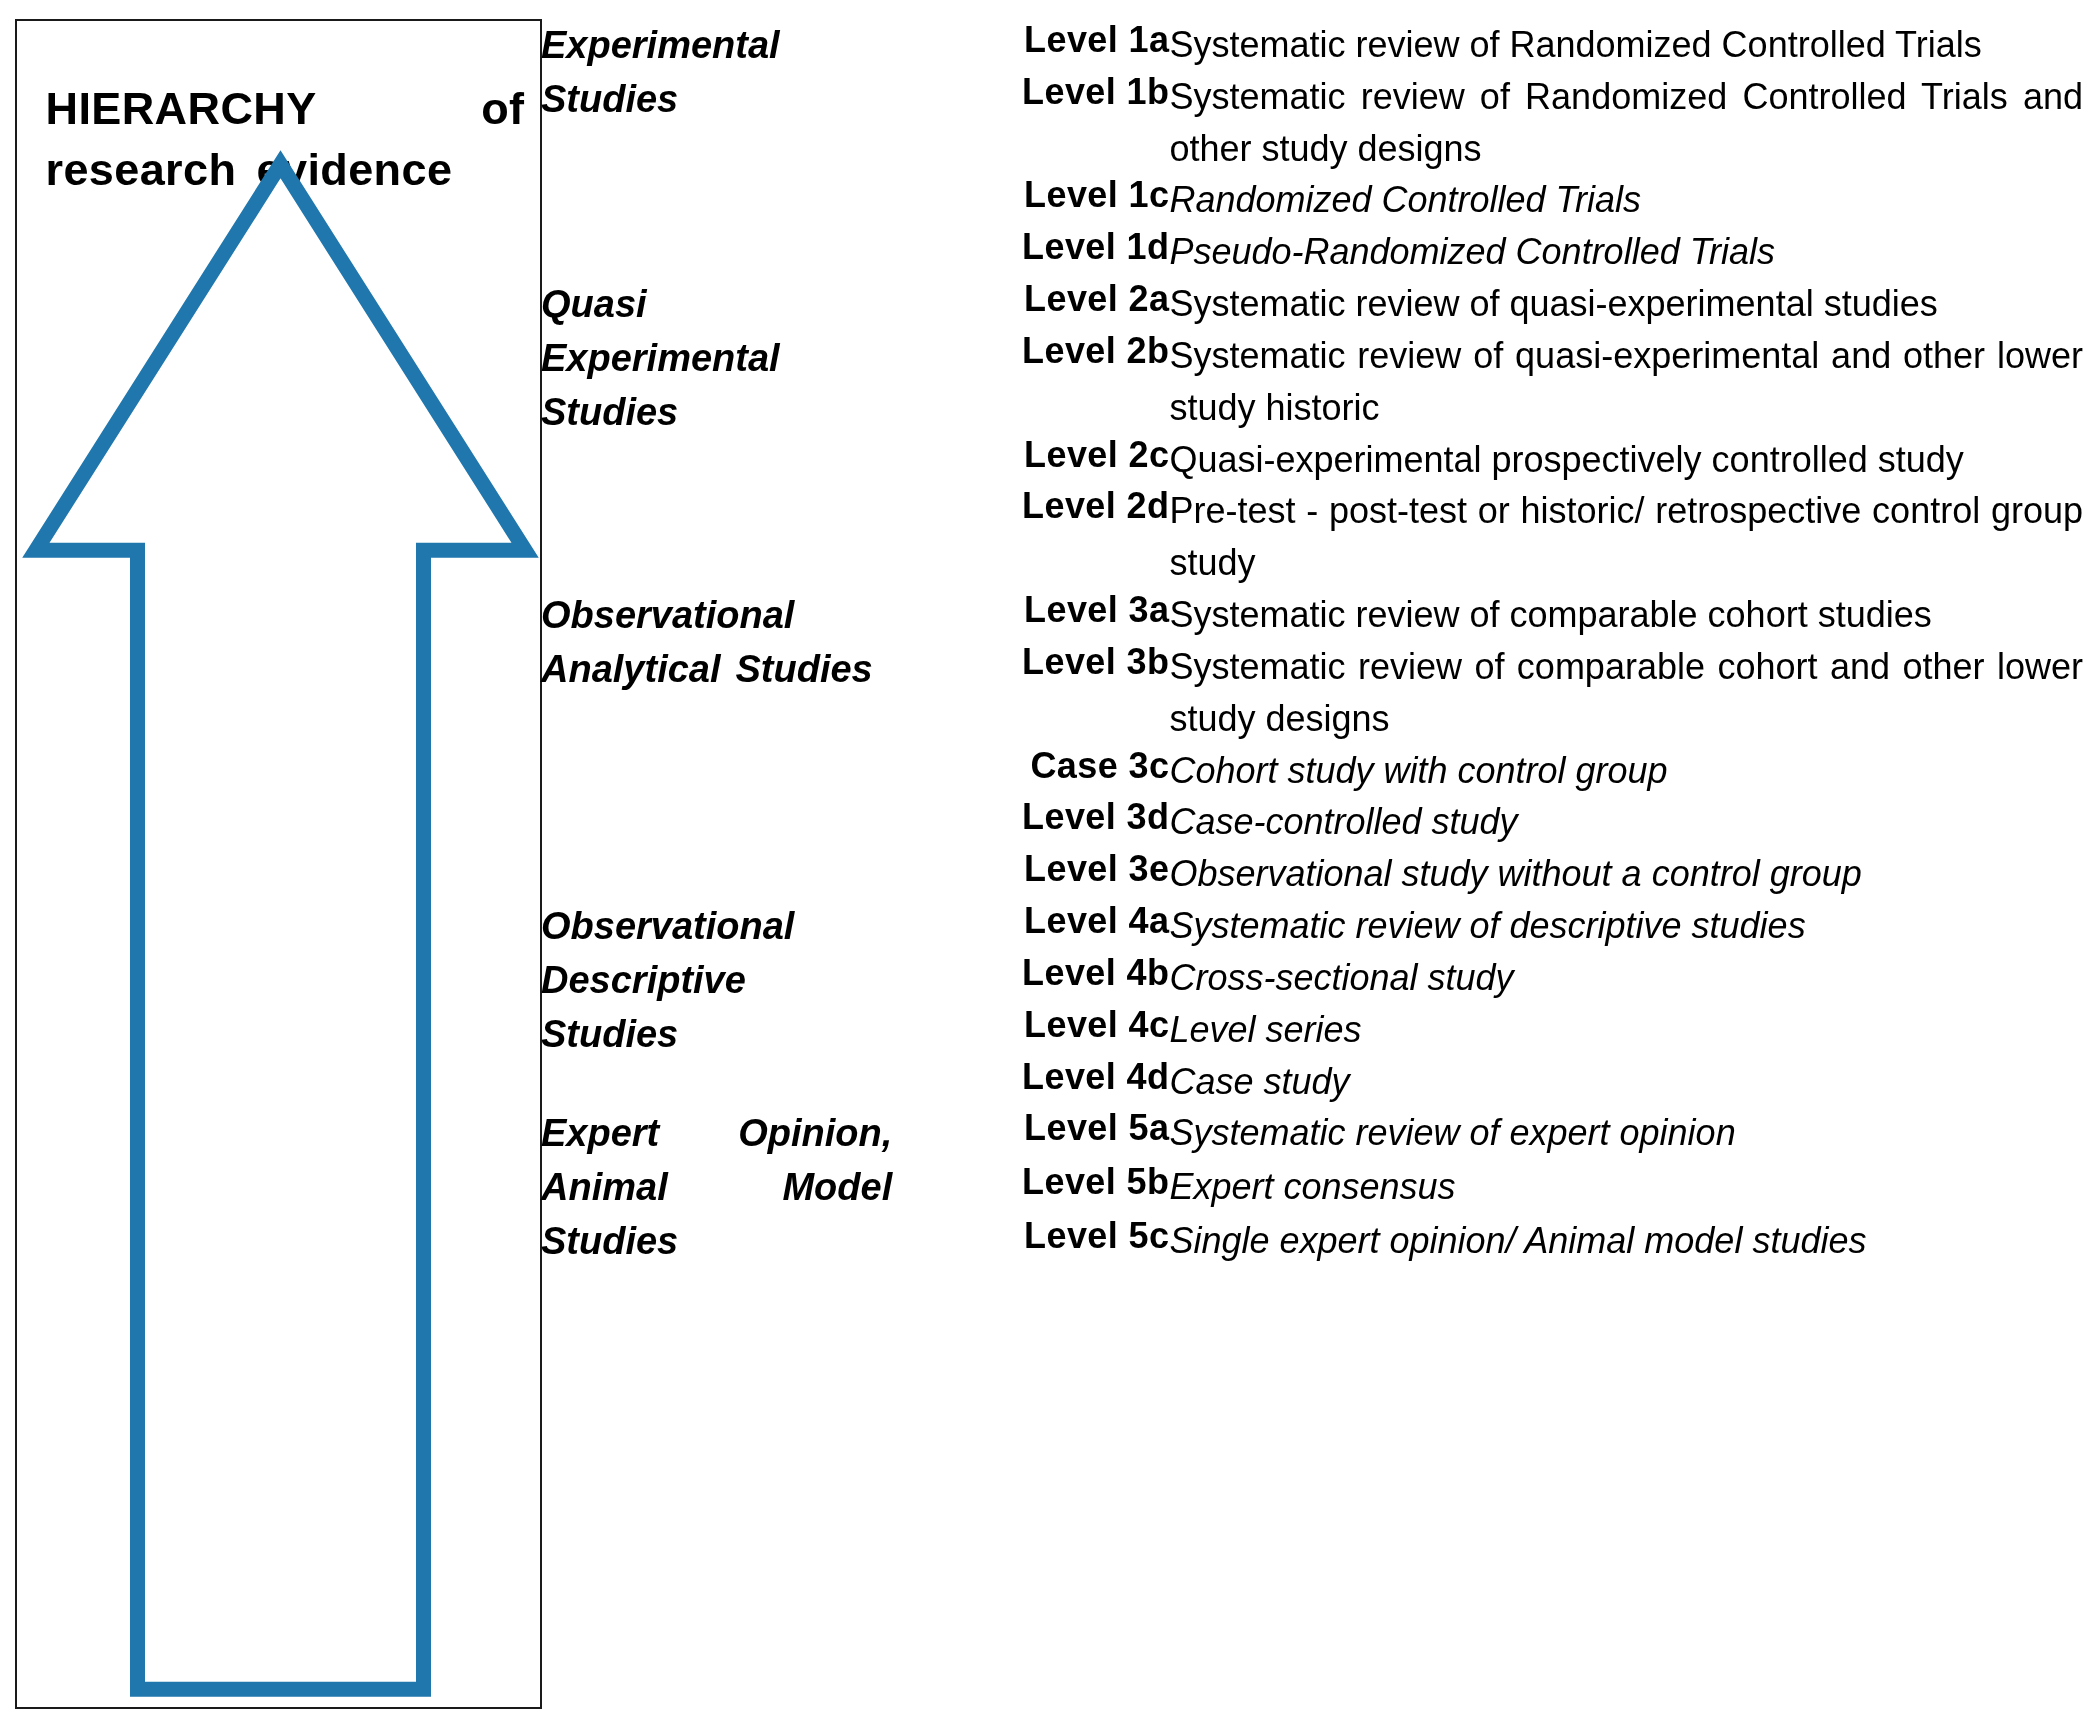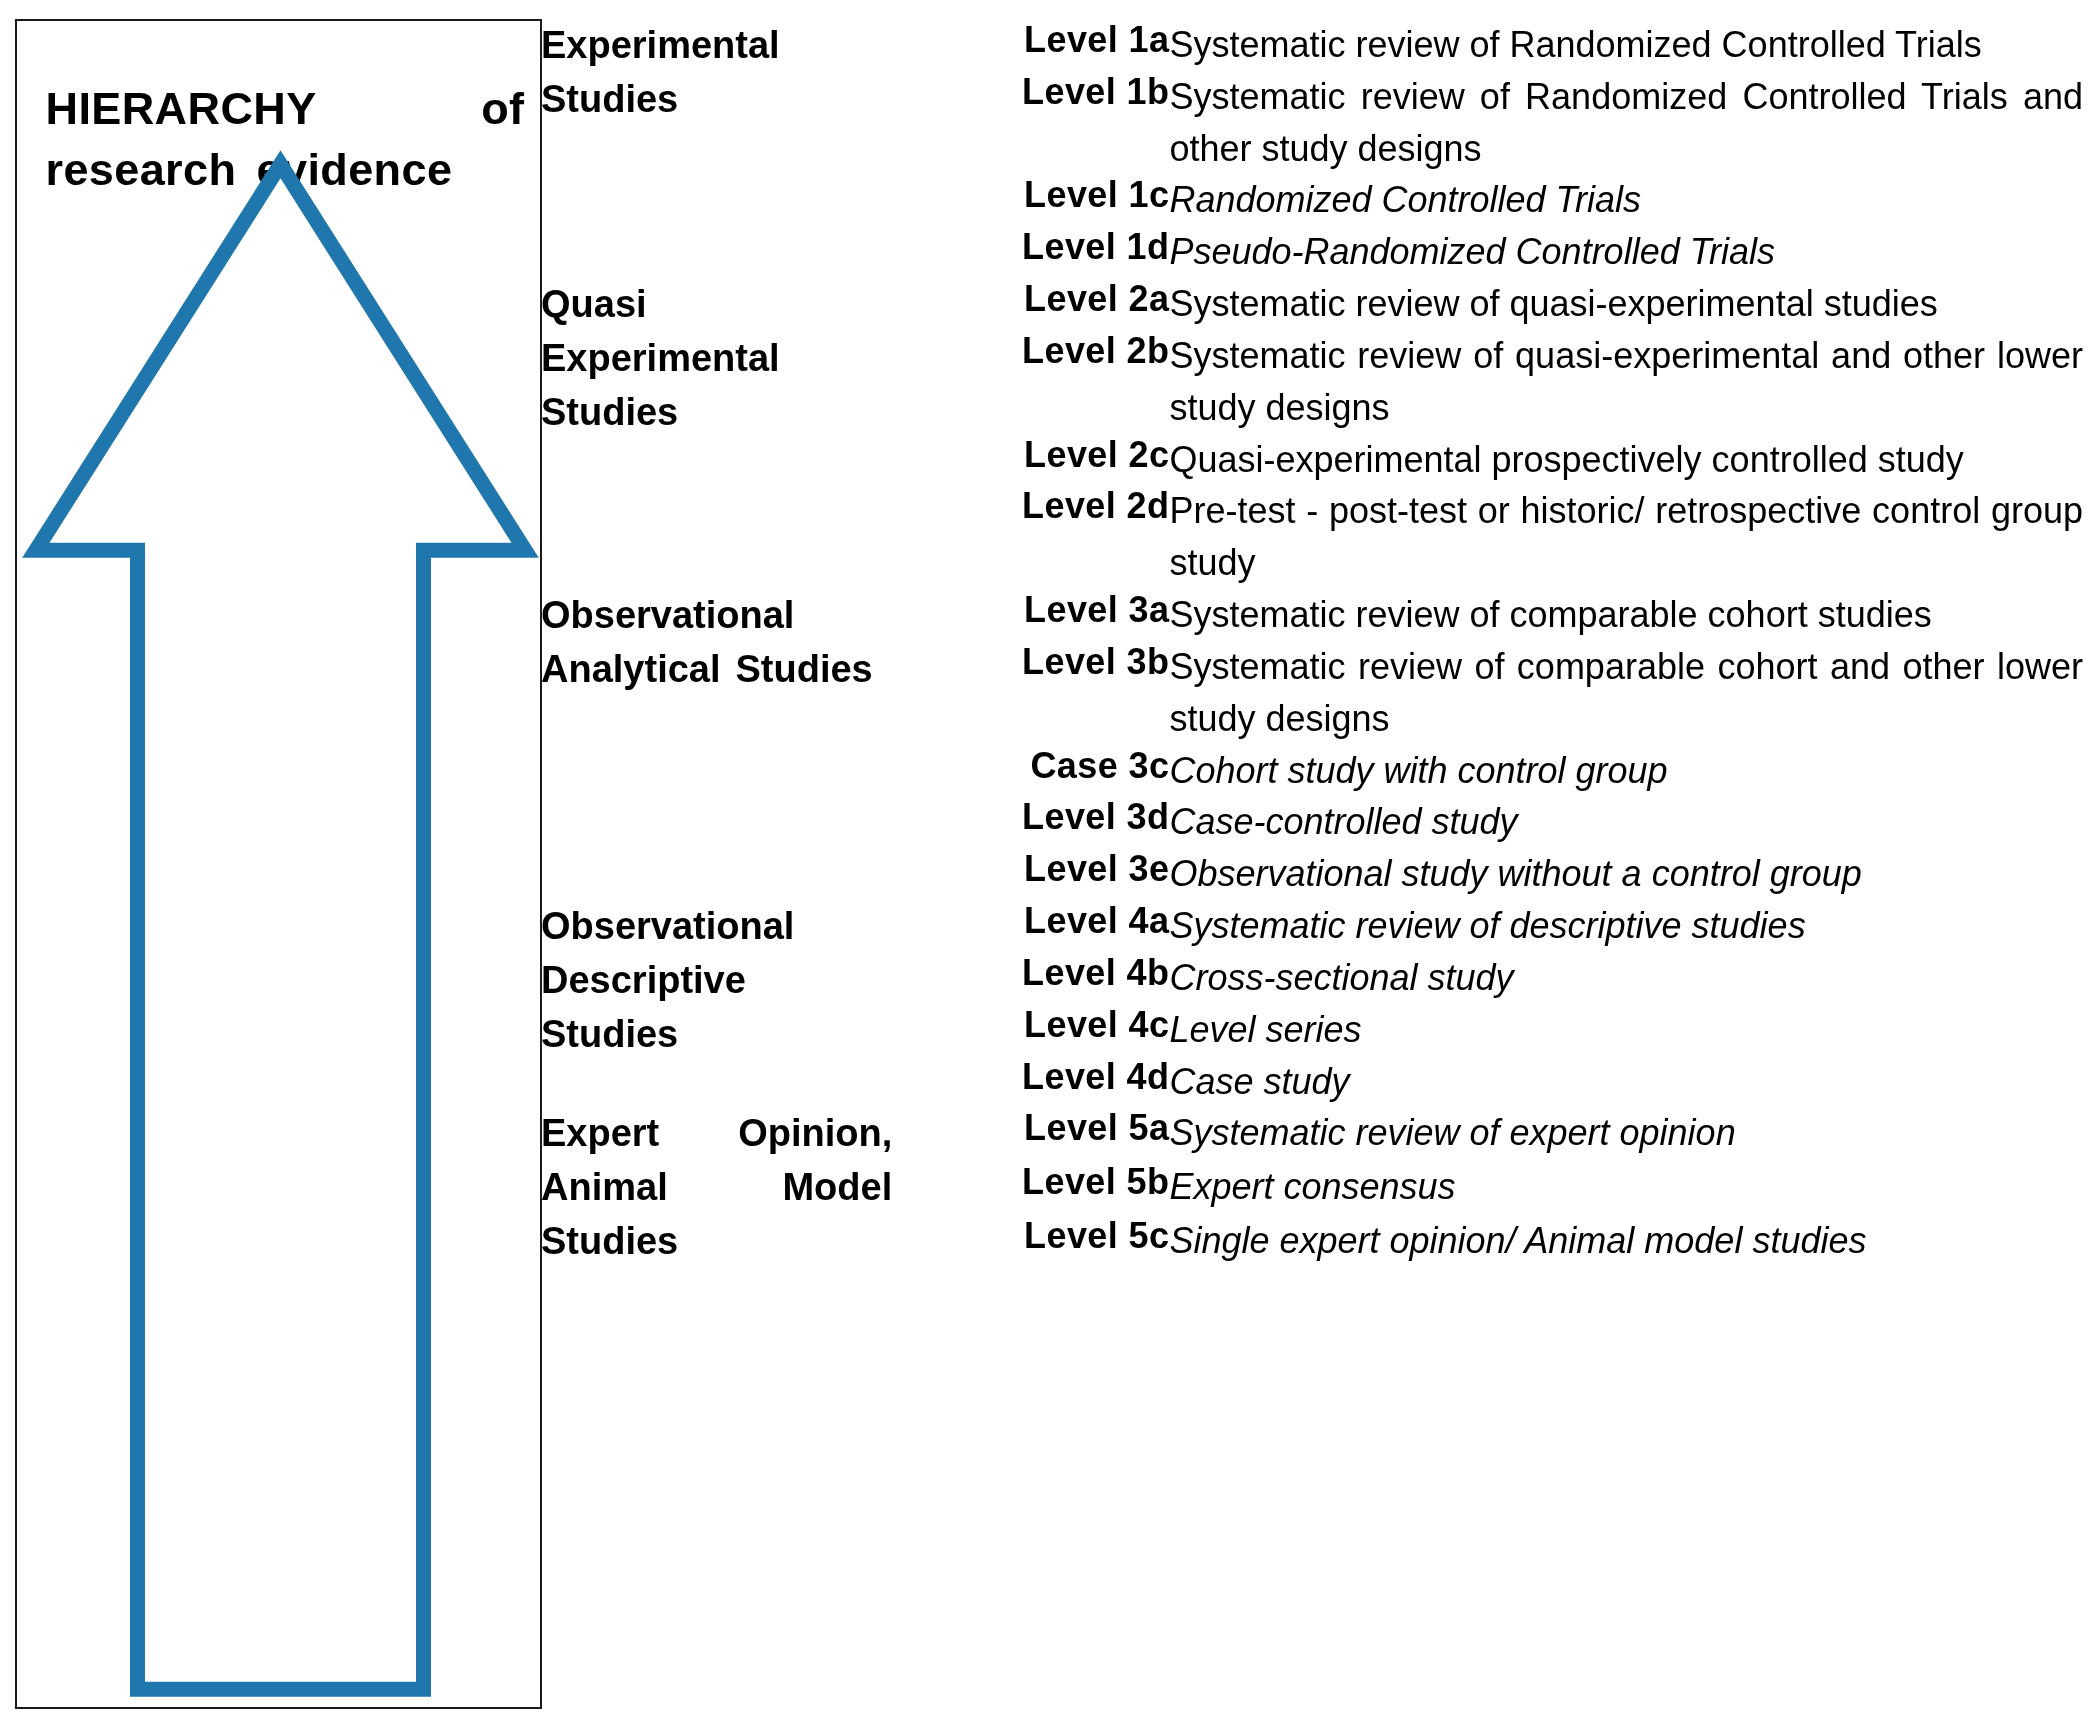--- a/index.html
+++ b/index.html
@@ -72,20 +72,21 @@
   }
 
   
   td.cat {
     border-left: 2.2px solid #1a1a1a;
     border-right: 2.2px solid #1a1a1a;
     vertical-align: middle;
     padding: 4.4px 13px 4.4px 16px;
     font-size: 38px;
     font-weight: bold;
+    font-style: italic;
     line-height: 1.42;
     text-align: justify;
     text-align-last: left;
     word-spacing: 4.4px;
   }
   
   td.level {
     border-right: 2.2px solid #1a1a1a;
     padding: 13px 7.3px 10.2px 16px;
     font-size: 36px;
@@ -163,21 +164,21 @@
         <td class="desc nowrap-cell">Pseudo-Randomized Controlled Trials</td>
       </tr>
 
       <tr class="section-start">
         <td class="cat" rowspan="4">Quasi Experimental Studies</td>
         <td class="level">Level 2a</td>
         <td class="desc">Systematic review of quasi-experimental studies</td>
       </tr>
       <tr class="row-inner">
         <td class="level">Level 2b</td>
-        <td class="desc">Systematic review of quasi-experimental and other lower study designs</td>
+        <td class="desc">Systematic review of quasi-experimental and other lower study historic</td>
       </tr>
       <tr class="row-inner">
         <td class="level">Level 2c</td>
         <td class="desc">Quasi-experimental prospectively controlled study</td>
       </tr>
       <tr class="row-inner">
         <td class="level">Level 2d</td>
         <td class="desc">Pre-test - post-test or historic/ retrospective control group study</td>
       </tr>
 

